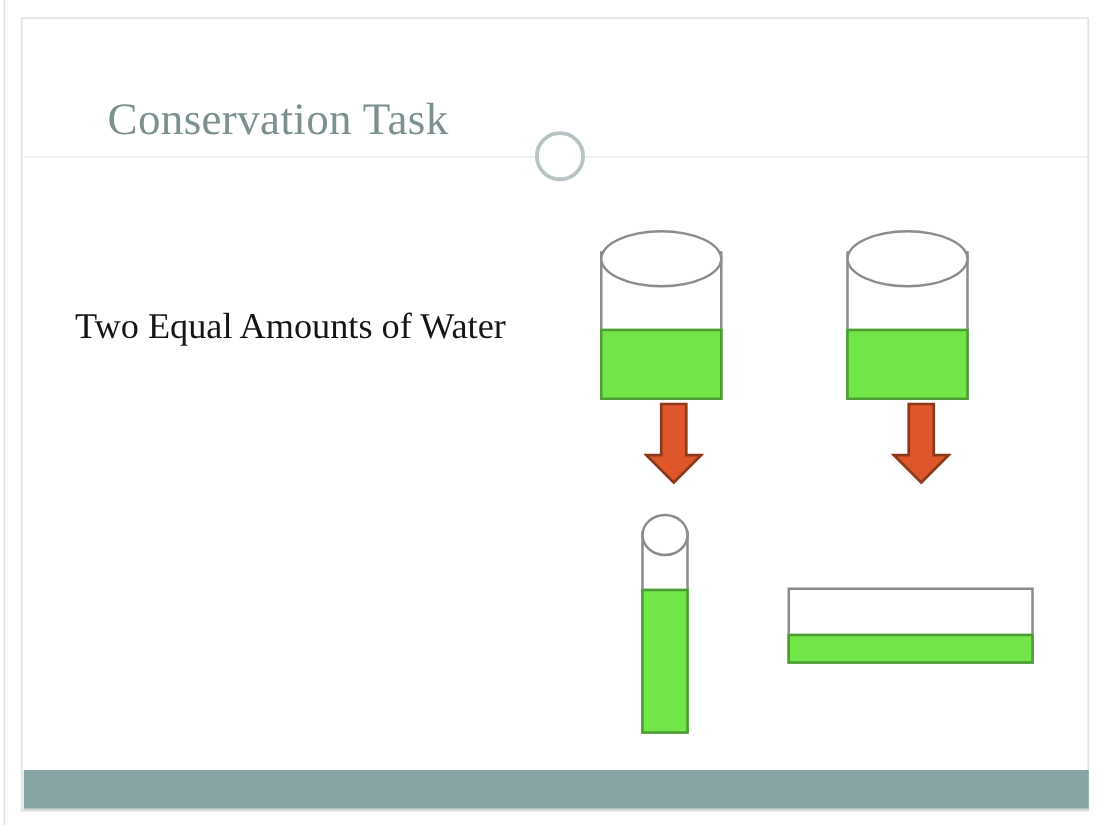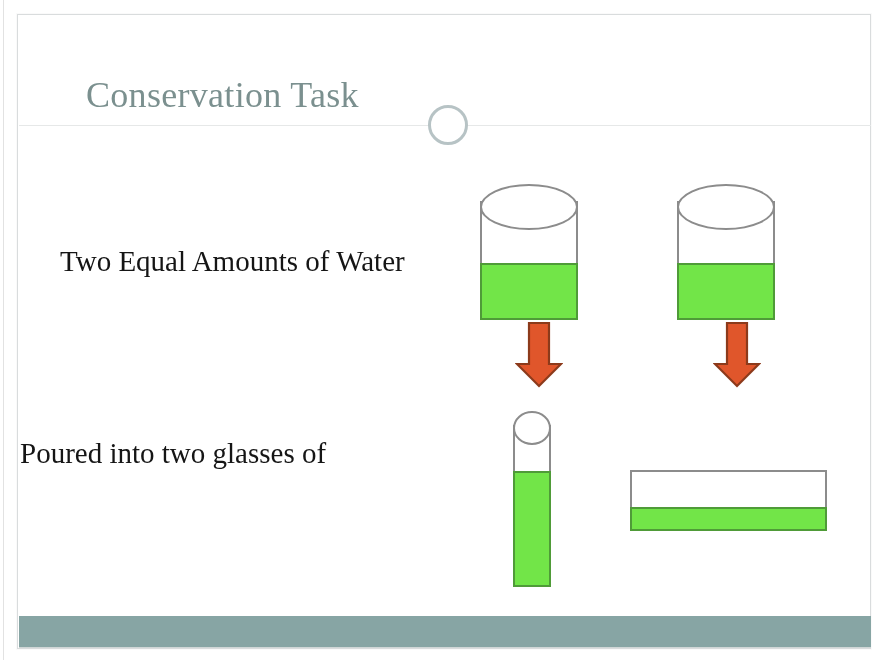--- a/index.html
+++ b/index.html
@@ -246,21 +246,20 @@
   <div class="slide-canvas">
 
     <div class="slide-title">Conservation Task</div>
 
     <div class="title-divider"></div>
     <div class="title-ring"></div>
 
     <div class="body-text body-text-1">Two Equal Amounts of Water</div>
 
     <div class="body-text body-text-2">
-      <div>Poured into two glasses of</div>
     </div>
 
     <div class="beaker beaker-left">
       <div class="body-rect"></div>
       <div class="water"></div>
       <div class="rim-ellipse"></div>
     </div>
 
     <div class="beaker beaker-right">
       <div class="body-rect"></div>

